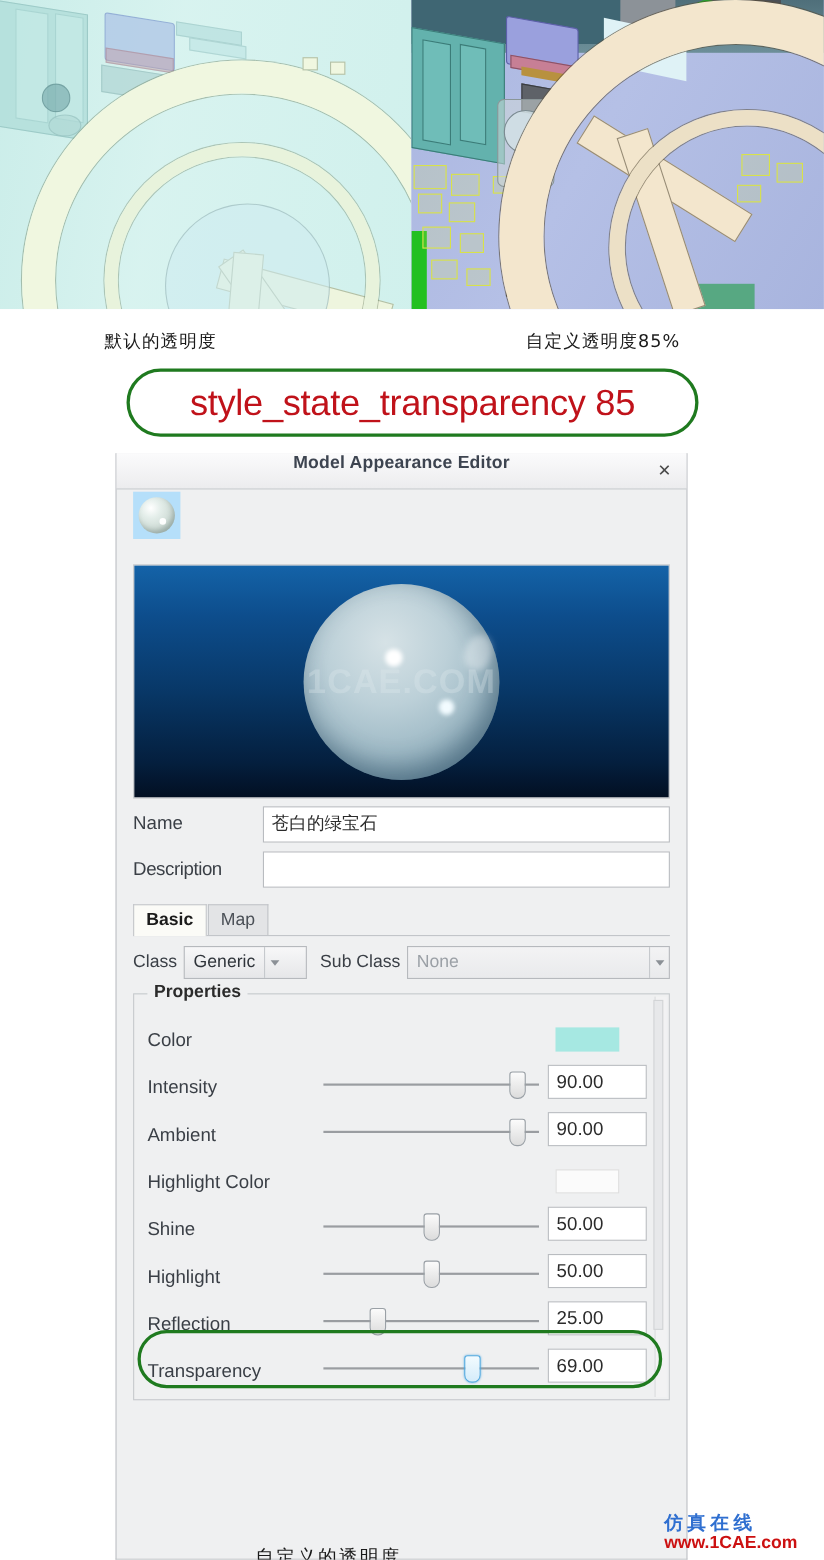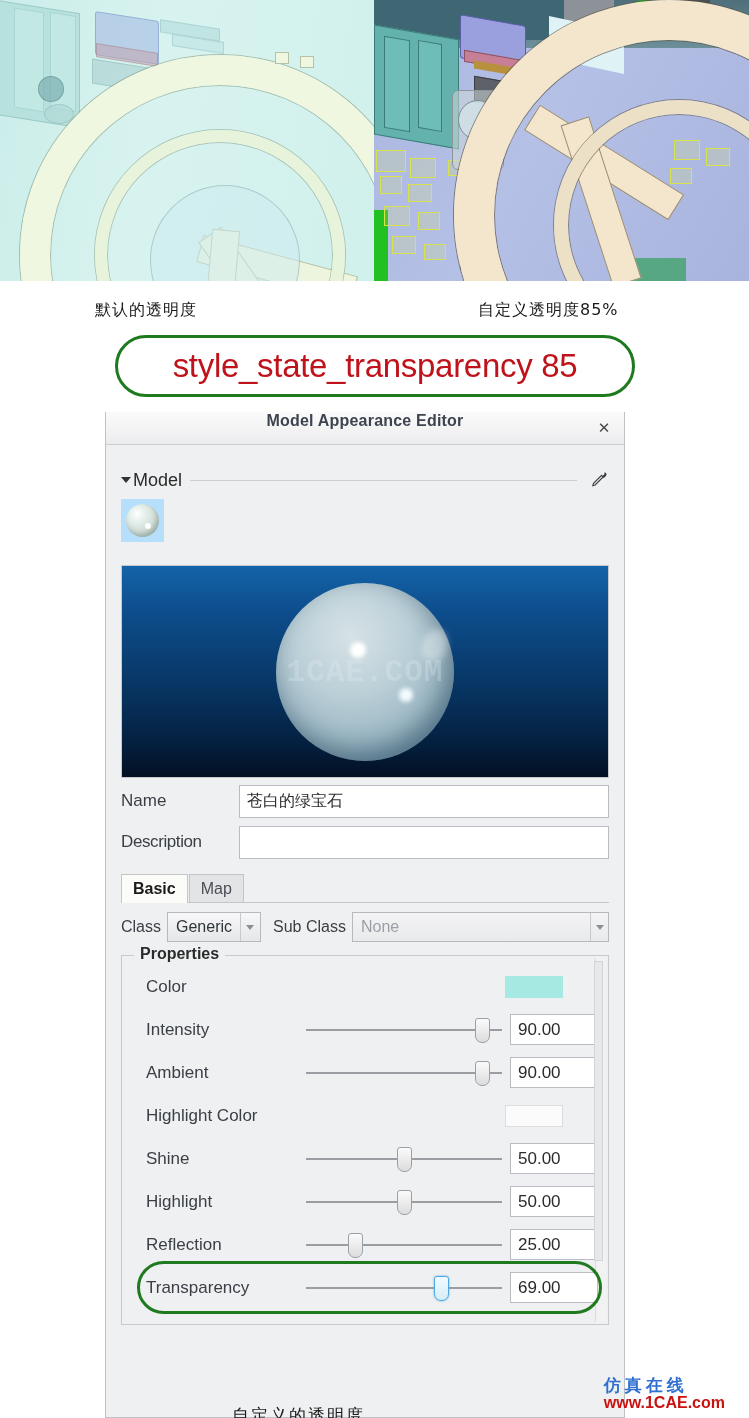--- a/index.html
+++ b/index.html
@@ -113,21 +113,21 @@
   
   .preview { position:relative; height:213px; margin-top:20px; border:1px solid #c5c8cc; overflow:hidden;
      background: linear-gradient(180deg,#1463a8 0%, #0d4d8c 22%, #083766 55%, #041f3e 85%, #020f22 100%); }
   .preview .sphere { position:absolute; left:50%; top:50%; transform:translate(-50%,-50%); width:178px; height:178px; border-radius:50%;
      background: radial-gradient(circle at 42% 30%, #d6e2e6 0%, #bcd0d8 35%, #9fbac6 62%, #7fa1b1 85%, #6c8fa0 100%);
      box-shadow: inset -6px -10px 24px rgba(20,50,75,.45); }
   .preview .spec1 { position:absolute; left:47%; top:36%; width:16px; height:16px; border-radius:50%; background:#ffffff; filter:blur(2px); }
   .preview .spec2 { position:absolute; left:57%; top:58%; width:14px; height:14px; border-radius:50%; background:#f2fbff; filter:blur(2px); }
   .preview .glint { position:absolute; left:62%; top:30%; width:24px; height:32px; border-radius:50% 50% 40% 40%; background:rgba(255,255,255,.35); filter:blur(3px); transform:rotate(18deg); }
   .preview .wm { position:absolute; left:50%; top:50%; transform:translate(-50%,-50%); font-size:31px; font-weight:bold;
-     color:rgba(225,235,240,.30); letter-spacing:1px; white-space:nowrap;font-family:Liberation Mono, monospace; }
+     color:rgba(225,235,240,.30); letter-spacing:1px; white-space:nowrap; }
 
   
   .field-row { display:flex; align-items:center; height:36px; margin-top:5px; }
   .field-label { font-size:17px; color:#3a3f46; width:118px; flex:0 0 auto; }
   .field-label.desc { letter-spacing:-0.4px; }
   .field-input { flex:1; height:33px; border:1px solid #b9bcc0; background:#fff; display:flex; align-items:center;
                  padding:0 7px; font-size:16px; color:#2b2b2b; font-family:"DejaVu Sans","Liberation Sans",sans-serif; cursor:text; }
 
   
   .tabs { display:flex; align-items:flex-end; height:30px; margin-top:13px; border-bottom:1px solid #c2c5c9; }
@@ -136,28 +136,28 @@
   .tab.active { background:#fbfbf7; color:#1b1b1b; font-weight:bold; position:relative; top:1px; height:29px; }
 
   
   .class-row { display:flex; align-items:center; height:36px; margin-top:6px; }
   .class-lab { font-size:16px; color:#3a3f46; margin-right:6px; }
   .combo { height:30px; border:1px solid #b6b9bd; background:linear-gradient(180deg,#f7f7f8,#e6e7e9);
            display:flex; align-items:center; cursor:pointer; }
   .combo .val { padding:0 8px; font-size:16px; color:#2f343a; white-space:nowrap; }
   .combo .val.muted { color:#9ba0a6; }
   .combo .arrow { width:18px; height:28px; border-left:1px solid #c6c9cd; display:flex; align-items:center; justify-content:center; }
-  .combo-generic { width:94px; }
+  .combo-generic { width:112px; }
   .combo-sub { flex:1; background:linear-gradient(180deg,#f3f3f4,#e9eaec); }
   .tri { width:0;height:0;border-left:4px solid transparent;border-right:4px solid transparent;border-top:5px solid #8b9096; }
 
   
   .props { position:relative; margin-top:10px; border:1px solid #c6c9cd; padding:9px 10px 6px 12px; background:#eff0f1; height:370px; }
   .props-legend { position:absolute; top:-11px; left:12px; background:#eff0f1; padding:0 6px; font-size:16px; font-weight:bold; color:#2b2b2b; }
-  .prop-row { display:flex; align-items:center; height:43px;margin-left:12px; }
+  .prop-row { display:flex; align-items:flex-end; height:43px; }
   .prop-label { font-size:17px; color:#3a3f46; width:160px; flex:0 0 auto; }
   .slider { position:relative; width:196px; height:26px; margin-right:8px; flex:0 0 auto; }
   .slider .track { position:absolute; top:12px; left:0; right:0; height:2px; background:#9a9da1; }
   .slider .thumb { position:absolute; top:1px; width:15px; height:25px; margin-left:-7px;
       background:linear-gradient(180deg,#fbfbfb,#dcdcdc); border:1px solid #9aa0a6; border-radius:3px 3px 7px 7px; }
   .slider .thumb.hl { border-color:#4fa8e0; background:linear-gradient(180deg,#f2fbff,#d5ecfa); box-shadow:0 0 2px #4fa8e0; }
   .num-box { width:90px; height:31px; border:1px solid #b9bcc0; background:#fff; display:flex; align-items:center;
              padding:0 7px; font-size:17px; color:#2b2b2b; cursor:text; }
   .color-swatch { width:58px; height:22px; margin-left:auto; margin-right:35px; }
   .hl-color-swatch { width:58px; height:22px; margin-left:auto; margin-right:35px; background:#fbfbfb; border:1px solid #ddd; }
@@ -255,31 +255,20 @@
 
 <div class="dialog">
 
   <div class="titlebar">
     <span class="title-text">Model Appearance Editor</span>
     <span class="close-btn">✕</span>
   </div>
 
   <div class="dlg-body">
 
-    <div class="group-head">
-      <span class="caret"></span>
-      <span class="group-label">Model</span>
-      <span class="group-rule"></span>
-      <span class="eyedropper">
-        <svg width="22" height="22" viewBox="0 0 22 22">
-          <path d="M17.5 3.2a2.2 2.2 0 0 1 1.4 3.7l-2.1 2.1-1.6-1.6 2.1-2.1a2.2 2.2 0 0 1 .2-.1z" fill="#3a3a3a"></path>
-          <path d="M14.6 6.3l1.6 1.6-8.1 8.1-2.3.7.7-2.3z" fill="none" stroke="#3a3a3a" stroke-width="1.1"></path>
-        </svg>
-      </span>
-    </div>
 
     <div class="swatch-row">
       <div class="mat-thumb">
         <div class="mat-ball"></div>
       </div>
     </div>
 
     <div class="preview">
       <div class="sphere"></div>
       <div class="glint"></div>

